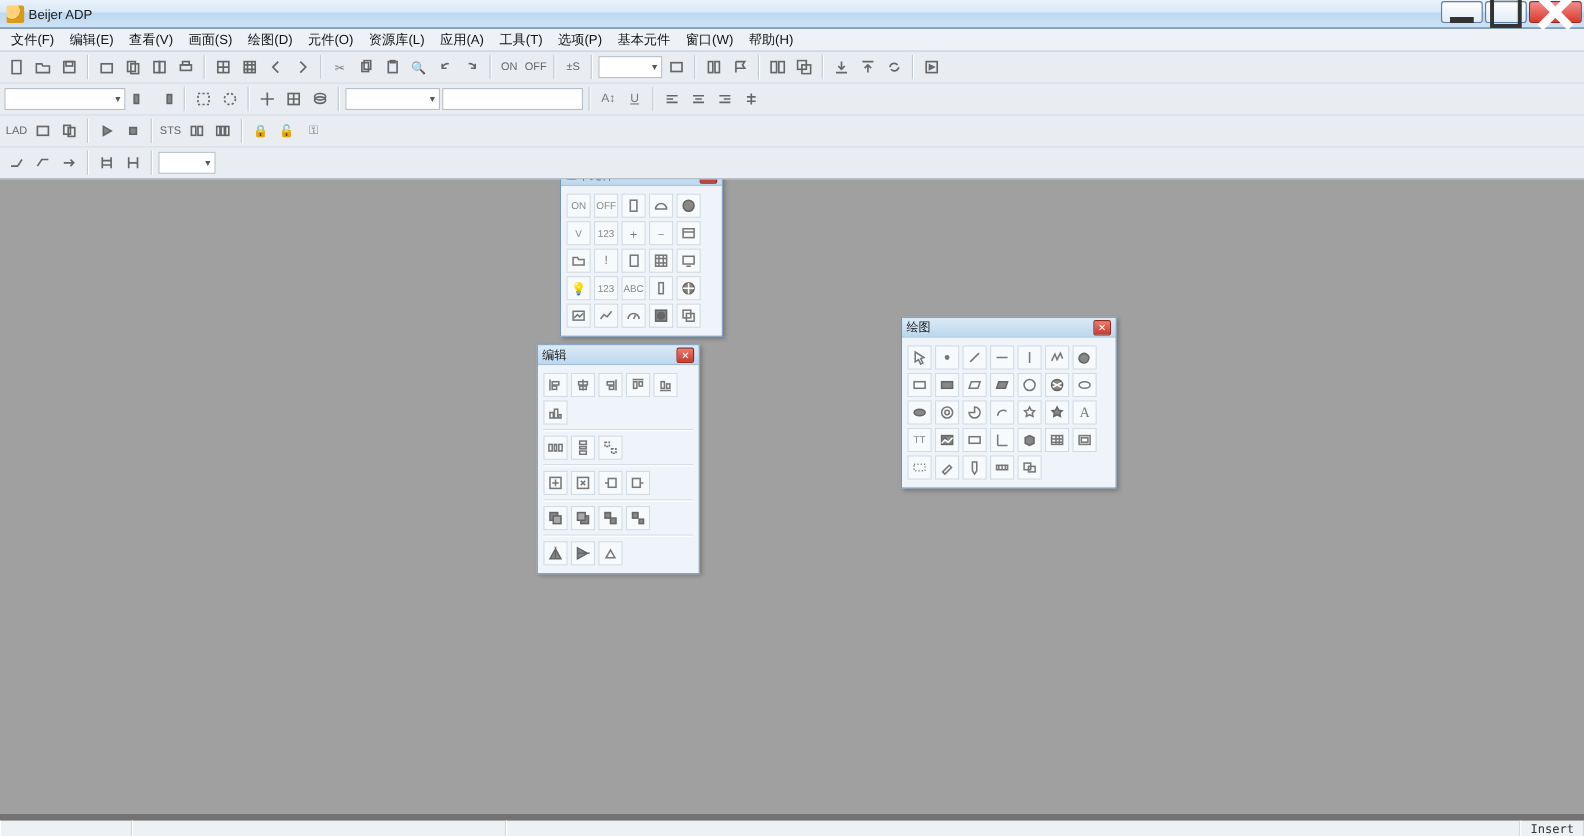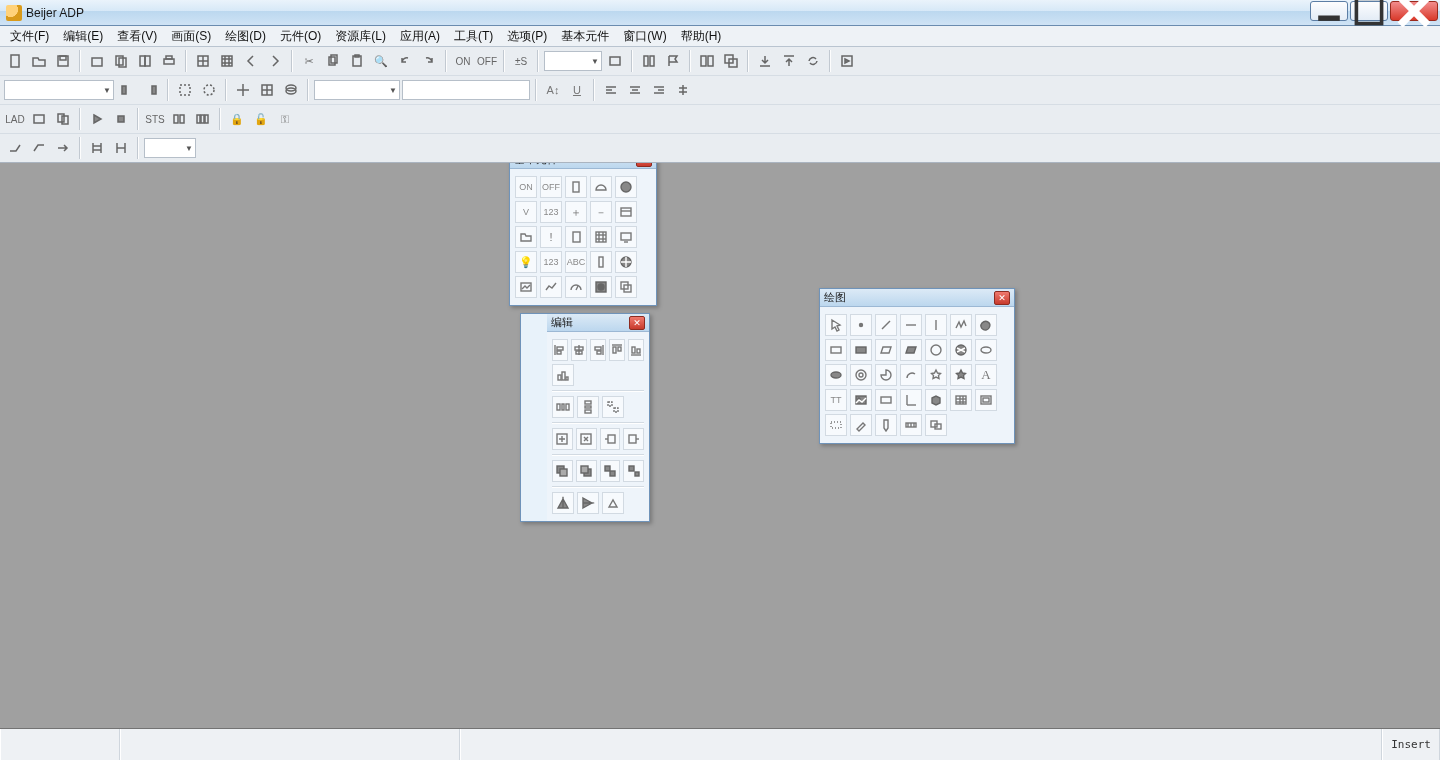--- a/index.html
+++ b/index.html
@@ -52,22 +52,22 @@
   .txtlbl { font-size:10px; color:#666; }
   .tb svg { width: 14px; height:14px; stroke:#666; fill:none; stroke-width:1.5; }
 
   
   .workspace { position: absolute; left:0; right:0; top: 158px; bottom: 20px;
                background: #a0a0a0; border-top: 2px solid #7d8790; }
   
   .header-stack { position: relative; z-index: 2; }
 
   
-  .statusbar { position: absolute; left:0; right:0; bottom:0; height:32px;
-               background:#eef1f4; border-top:1px solid #737373;
+  .statusbar { position: absolute; left:0; right:0; bottom:0; height:20px;
+               background:#eef1f4; border-top:6px solid #737373;
                display:flex; align-items:center; font-size:11px; color:#333; }
   .statusbar .cell { height:100%; border-right:1px solid #cfd6dd; border-left:1px solid #fff;
                      display:flex; align-items:center; padding:0 6px; }
   .statusbar .cell.flex { flex: 1; }
   .statusbar .insert { font-family: Consolas, monospace; padding: 0 8px; }
 
   
   .palette { position: absolute; background:#e8f2fa;
              border:1px solid #6f93b9; box-shadow: 2px 2px 4px rgba(0,0,0,.25);
              font-size:12px; }
@@ -637,21 +637,21 @@
         <div class="pbut">
             <svg viewBox="0 0 14 14">
               <rect x="2" y="2" width="7" height="7"></rect>
               <rect x="5" y="5" width="7" height="7"></rect>
             </svg>
           </div>
       </div>
     </div>
   </div>
 
-  <div class="palette" style="left:520px; top:153px; width:130px;padding-left:26px;">
+  <div class="palette" style="left:488px; top:153px; width:148px;">
     <div class="ptitle">
       <span class="pt">编辑</span>
       <span class="pclose">✕</span>
     </div>
     <div class="pbody">
       <div class="prow">
         <div class="pbut">
             <svg viewBox="0 0 14 14">
               <line x1="2" y1="2" x2="2" y2="12"></line>
               <rect x="4" y="4" width="6" height="3"></rect>

